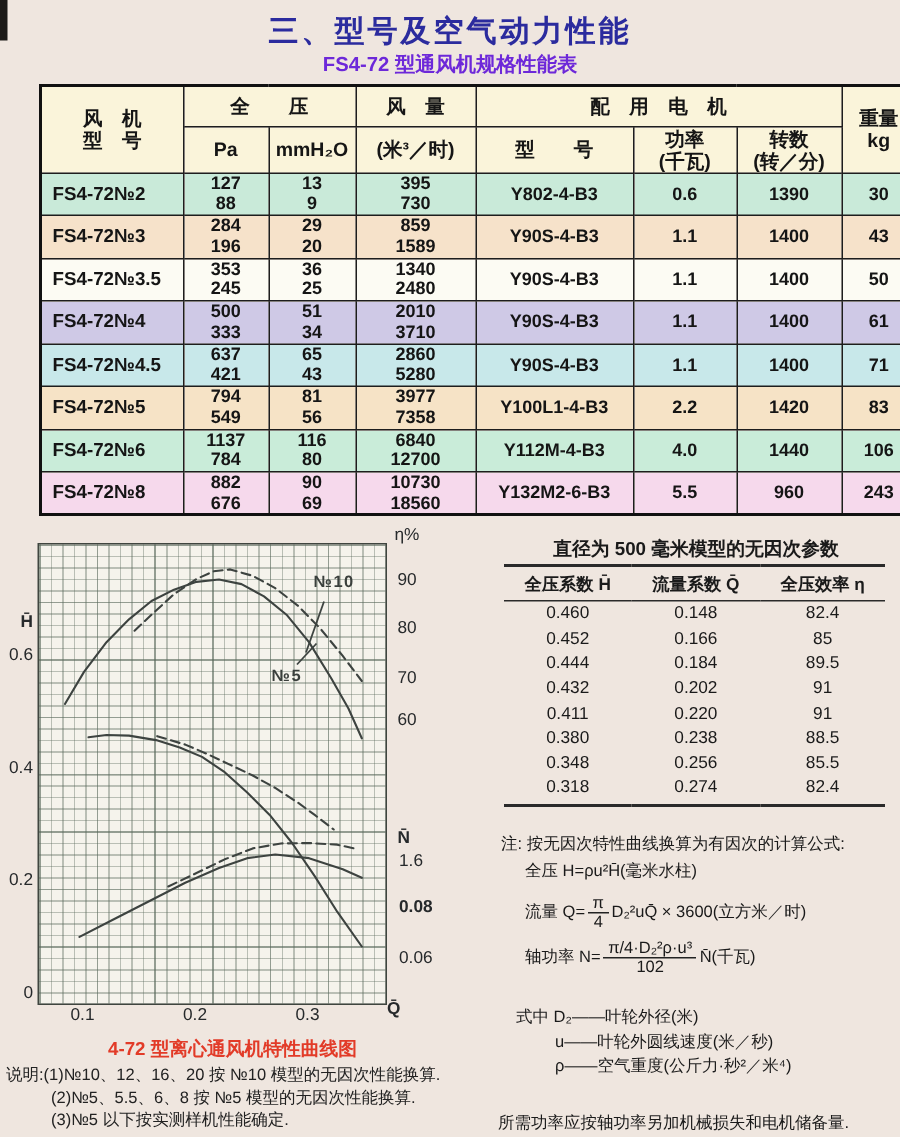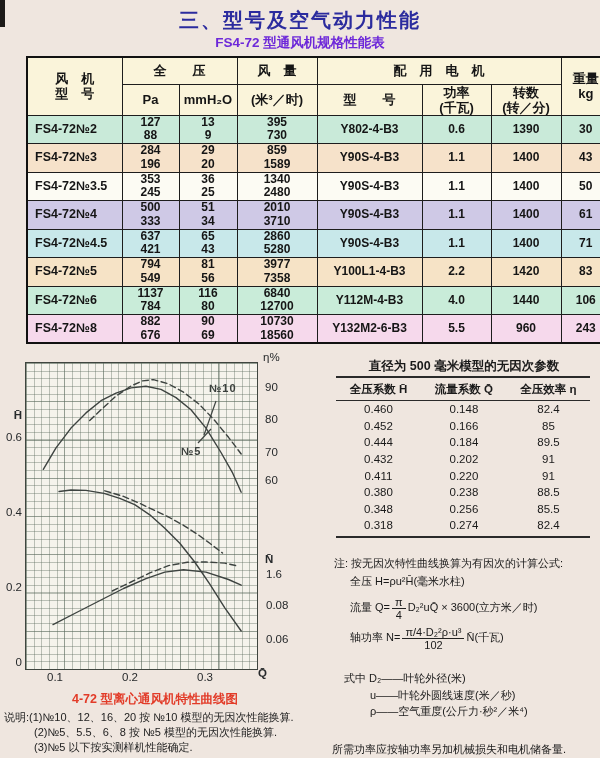--- a/index.html
+++ b/index.html
@@ -233,21 +233,21 @@
     <span class="tick tkl" style="left:0;top:307px;">0</span>
 
     <span class="tick" style="left:263px;top:2px;">η%</span>
     <span class="tick" style="left:265px;top:32px;">90</span>
     <span class="tick" style="left:265px;top:64px;">80</span>
     <span class="tick" style="left:265px;top:97px;">70</span>
     <span class="tick" style="left:265px;top:125px;">60</span>
 
     <span class="tick" style="left:265px;top:204px;font-weight:bold;">N̄</span>
     <span class="tick" style="left:266px;top:219px;">1.6</span>
-    <span class="tick" style="left:266px;top:250px;">0.08</span>
+    <span class="tick" style="left:266px;top:250px;font-weight:bold;">0.08</span>
     <span class="tick" style="left:266px;top:284px;">0.06</span>
 
     <span class="tick" style="left:44px;top:322px;width:22px;text-align:center;">0.1</span>
     <span class="tick" style="left:119px;top:322px;width:22px;text-align:center;">0.2</span>
     <span class="tick" style="left:194px;top:322px;width:22px;text-align:center;">0.3</span>
     <span class="tick" style="left:258px;top:318px;font-weight:bold;">Q̄</span>
 
     <div class="caption">4-72 型离心通风机特性曲线图</div>
   </div>
 

